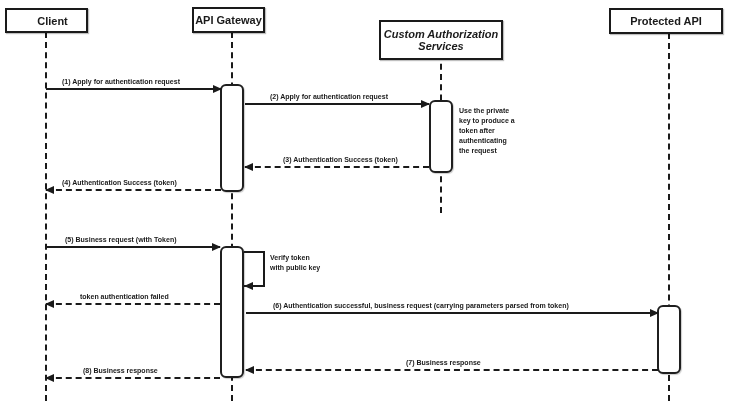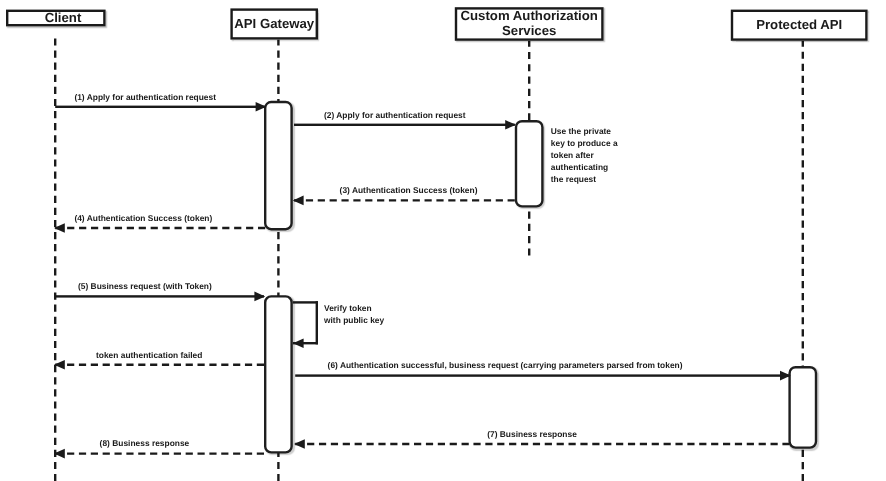--- a/index.html
+++ b/index.html
@@ -109,19 +109,19 @@
   <div class="msg dashed" style="left:246px;top:357px;width:412px;">
     <span class="mlabel" style="left:160px;">(7) Business response</span>
     <div class="ahead left"></div>
   </div>
 
   <div class="msg dashed" style="left:46px;top:365px;width:174px;">
     <span class="mlabel" style="left:37px;">(8) Business response</span>
     <div class="ahead left"></div>
   </div>
 
-  <div class="actor" style="left:5px;top:8px;width:83px;height:14px;padding-left:12px;">Client</div>
+  <div class="actor" style="left:5px;top:8px;width:83px;height:25px;padding-left:12px;">Client</div>
   <div class="actor" style="left:192px;top:7px;width:73px;height:26px;">API Gateway</div>
-  <div class="actor" style="left:379px;top:6px;width:124px;height:28px;">Custom Authorization
+  <div class="actor" style="left:379px;top:20px;width:124px;height:40px;font-style:italic;">Custom Authorization
 Services</div>
   <div class="actor" style="left:609px;top:8px;width:114px;height:26px;">Protected API</div>
 
 </div>
 
 </body></html>

